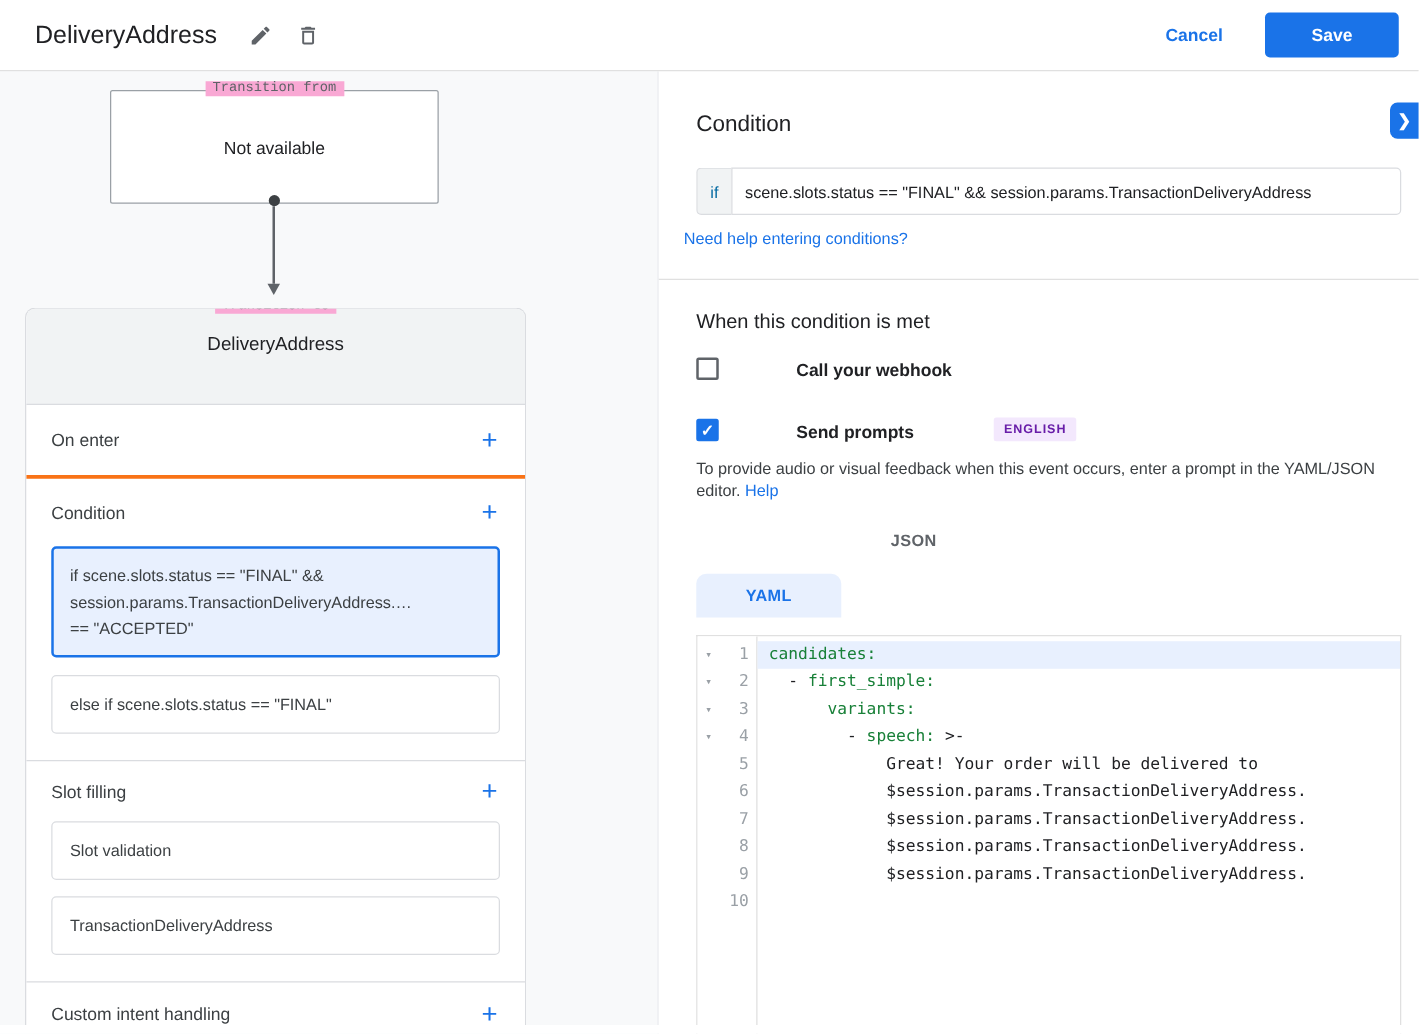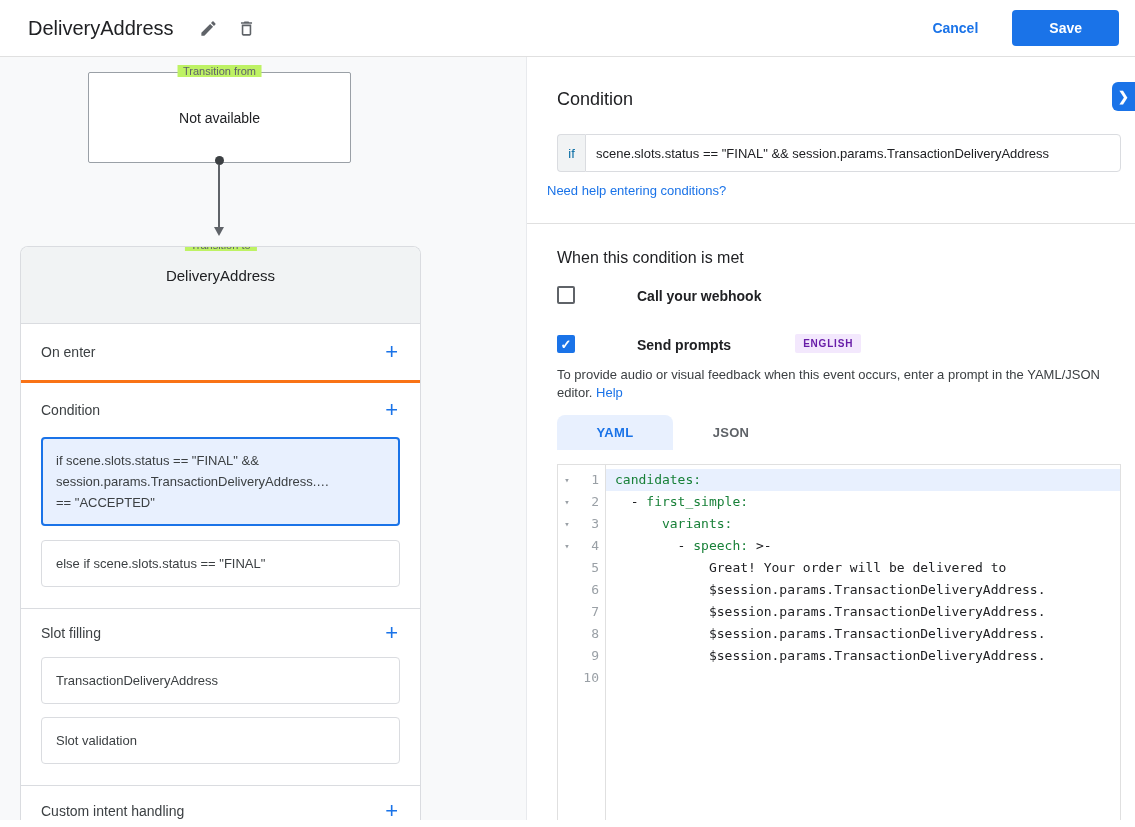--- a/index.html
+++ b/index.html
@@ -34,21 +34,21 @@
     border: none; border-radius: 4px; height: 36px; padding: 0 37px; cursor: pointer;
   }
 
   
   .left-panel {
     position: absolute; top: 57px; left: 0; width: 527px; bottom: 0;
     background: #f8f9fa; border-right: 1px solid #e8eaed;
   }
   .legend {
     position: absolute; top: -8px; left: 50%; transform: translateX(-50%);
-    background: #bef264; padding: 0 6px; font-size: 11px; color: #5f6368; white-space: nowrap; z-index: 2;
+    background: #f9a8d4; padding: 0 6px; font-size: 11px; color: #5f6368; white-space: nowrap; z-index: 2; font-family: Liberation Mono, monospace;
   }
   .from-box {
     position: absolute; left: 88px; top: 15px; width: 263px; height: 91px;
     background: #fff; border: 1px solid #9aa0a6; border-radius: 2px;
     display: flex; align-items: center; justify-content: center;
   }
   .from-value { font-size: 14px; color: #202124; }
   .arrow-dot { position: absolute; left: 215px; top: 99px; width: 9px; height: 9px; border-radius: 50%; background: #3c4043; }
   .arrow-line { position: absolute; left: 218px; top: 108px; width: 2px; height: 62px; background: #5f6368; }
   .arrow-head {
@@ -130,21 +130,21 @@
   .badge {
     margin-left: 16px; background: #f3e8fd; color: #681da8; font-size: 10px; font-weight: 700;
     letter-spacing: 0.8px; padding: 4px 8px; border-radius: 2px;
   }
   .desc { margin: 13px 14px 0 30px; max-width: 565px; font-size: 13px; line-height: 17.5px; color: #3c4043; }
   .tabs { margin: 14px 14px 0 30px; display: flex; }
   .tab {
     width: 116px; height: 35px; display: flex; align-items: center; justify-content: center;
     font-size: 13px; font-weight: 700; letter-spacing: 0.3px; color: #5f6368; cursor: pointer;
   }
-  .tab.active { background: #e8f0fe; color: #1a73e8; border-radius: 8px 8px 0 0; }
+  .tab.active { background: #e8f0fe; color: #1a73e8; border-radius: 8px 8px 0 0; margin-top: 44px; }
 
   
   .editor {
     margin: 14px 14px 0 30px; flex: 1; min-height: 0; position: relative;
     border: 1px solid #e0e0e0; border-bottom: 0; background: #fff;
     font-family: "DejaVu Sans Mono", monospace; font-size: 13px; overflow: hidden;
   }
   .gutter-bg { position: absolute; left: 0; top: 0; bottom: 0; width: 48px; background: #fff; border-right: 1px solid #e0e0e0; }
   .code-lines { position: relative; padding-top: 4px; }
   .cm-line { display: flex; height: 22px; line-height: 22px; }
@@ -211,22 +211,22 @@
 == "ACCEPTED"</div>
       <div class="item-box">else if scene.slots.status == "FINAL"</div>
       <div class="pad-bottom"></div>
     </div>
 
     <div class="card-section slots">
       <div class="section-head">
         <span class="row-label">Slot filling</span>
         <button class="plus-btn">+</button>
       </div>
+      <div class="item-box">Slot validation</div>
       <div class="item-box">TransactionDeliveryAddress</div>
-      <div class="item-box">Slot validation</div>
       <div class="pad-bottom"></div>
     </div>
 
     <div class="card-row noborder">
       <span class="row-label">Custom intent handling</span>
       <button class="plus-btn">+</button>
     </div>
   </div>
 </div>
 

